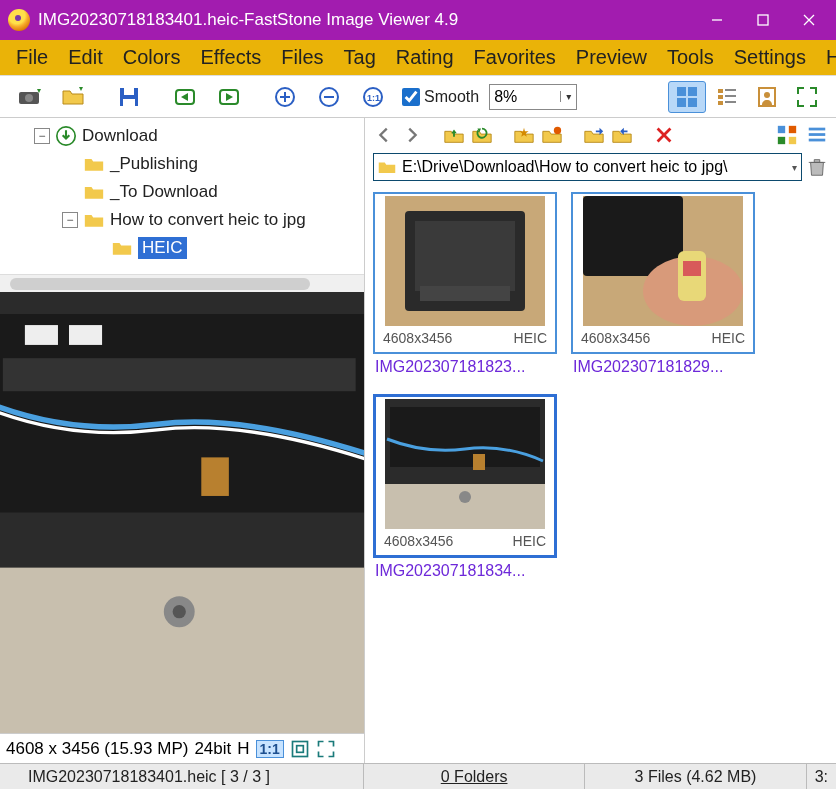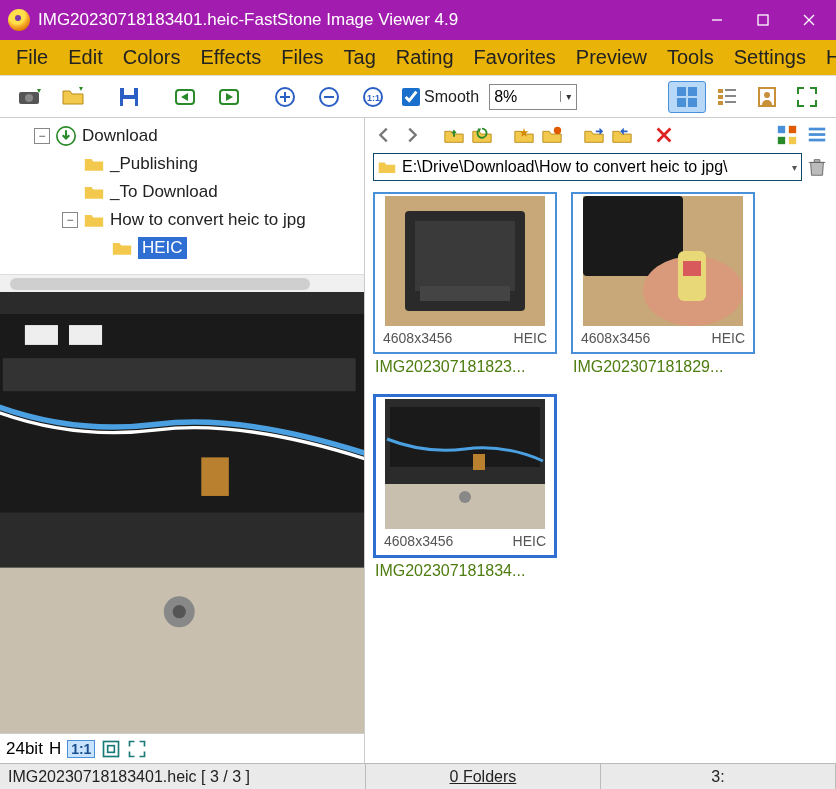--- a/index.html
+++ b/index.html
@@ -75,26 +75,26 @@
 .path-dd .chev { font-size:10px; color:#555; cursor:pointer; }
 .trash-icon { width:22px; height:22px; cursor:pointer; }
 
 
 .thumbs { flex:1; padding:4px 8px; display:flex; flex-wrap:wrap; align-content:flex-start; gap:14px; overflow:auto; background:#fff; }
 .thumb-card { width:184px; }
 .thumb-frame { border:2px solid #4a90d9; padding:2px; background:#fff; }
 .thumb-frame.sel { border:3px solid #2f6fd4; }
 .thumb-img { height:130px; }
 .thumb-meta { display:flex; justify-content:space-between; padding:4px 6px; font-size:14px; color:#555; }
-.thumb-name { font-size:16px; color:#4d7c0f; padding:4px 2px; white-space:nowrap; overflow:hidden; text-overflow:ellipsis; }
+.thumb-name { font-size:16px; color:#6d28d9; padding:4px 2px; white-space:nowrap; overflow:hidden; text-overflow:ellipsis; }
 
 
 .statusbar { height:26px; background:#eaeaea; border-top:1px solid #bbb; display:flex; font-size:16px; color:#222; }
 .statusbar .cell { padding:2px 8px; border-right:1px solid #bbb; display:flex; align-items:center; }
-.statusbar .cell:nth-child(1){ flex:1.6; }
+.statusbar .cell:nth-child(1){ flex:1.6;margin-left:20px; }
 .statusbar .cell:nth-child(2){ flex:1; justify-content:center;text-decoration:underline; }
 .statusbar .cell:nth-child(3){ flex:1; justify-content:center; }
 .statusbar .cell:nth-child(4){ flex:0 0 28px; border-right:none; justify-content:center; }
 
 
 </style>
 </head>
 <body>
 
 <div class="titlebar">
@@ -287,20 +287,21 @@
         <path d="M5 105 Q 80 135 160 125 T 360 155" stroke="#fff" stroke-width="3" fill="none"></path>
         <circle cx="180" cy="290" r="14" fill="#888"></circle>
           <circle cx="180" cy="290" r="6" fill="#555"></circle>
         <rect x="200" y="150" width="25" height="35" fill="#b8802f"></rect>
         <rect x="40" y="30" width="30" height="18" fill="#eee"></rect>
           <rect x="80" y="30" width="30" height="18" fill="#eee"></rect>
       </svg>
     </div>
 
     <div class="preview-status">
+      <span>4608 x 3456 (15.93 MP)</span>
       <span>24bit</span>
       <span>H</span>
       <span class="ratio">1:1</span>
       <svg viewBox="0 0 24 24">
           <rect x="3" y="3" width="18" height="18" fill="none" stroke="#1a7a7a" stroke-width="2"></rect>
           <rect x="8" y="8" width="8" height="8" fill="none" stroke="#1a7a7a" stroke-width="2"></rect>
         </svg>
       <svg viewBox="0 0 24 24">
           <path d="M3 9V3h6M21 9V3h-6M3 15v6h6M21 15v6h-6" stroke="#1a7a7a" stroke-width="2" fill="none"></path>
         </svg>
@@ -424,14 +425,15 @@
           </div>
           <div class="thumb-name">IMG202307181834...</div>
         </div>
       </div>
   </div>
 </div>
 
 <div class="statusbar">
   <div class="cell">IMG20230718183401.heic [ 3 / 3 ]</div>
   <div class="cell">0 Folders</div>
+  <div class="cell">3 Files (4.62 MB)</div>
   <div class="cell">3:</div>
 </div>
 
 </body></html>

